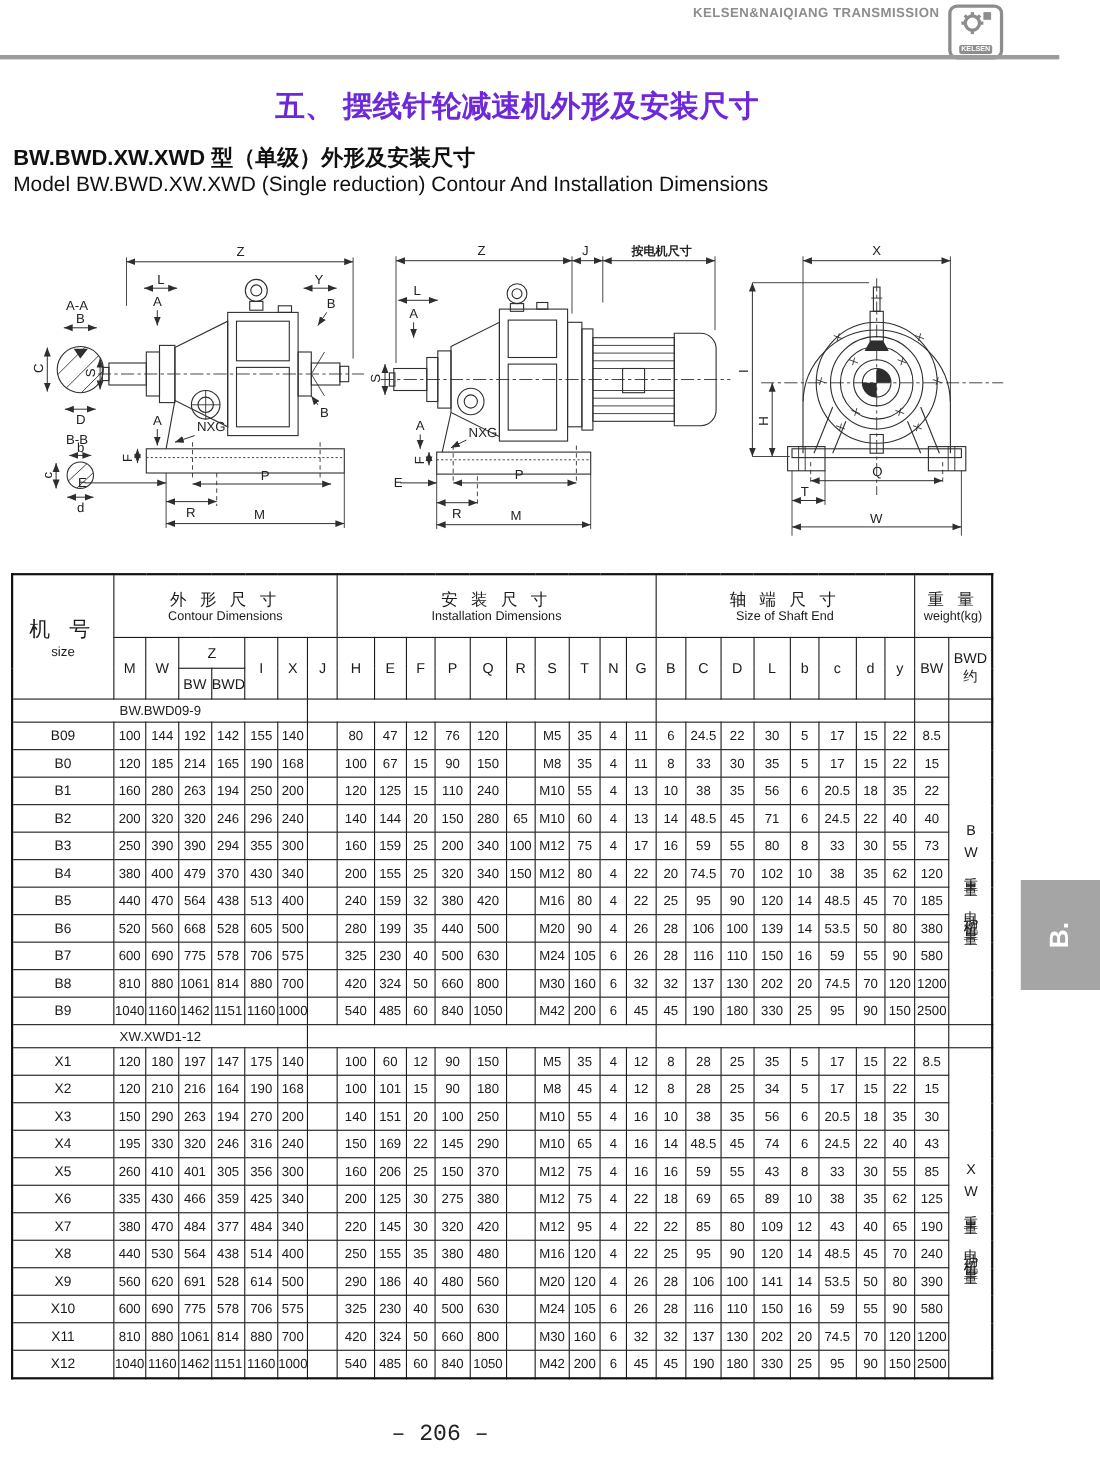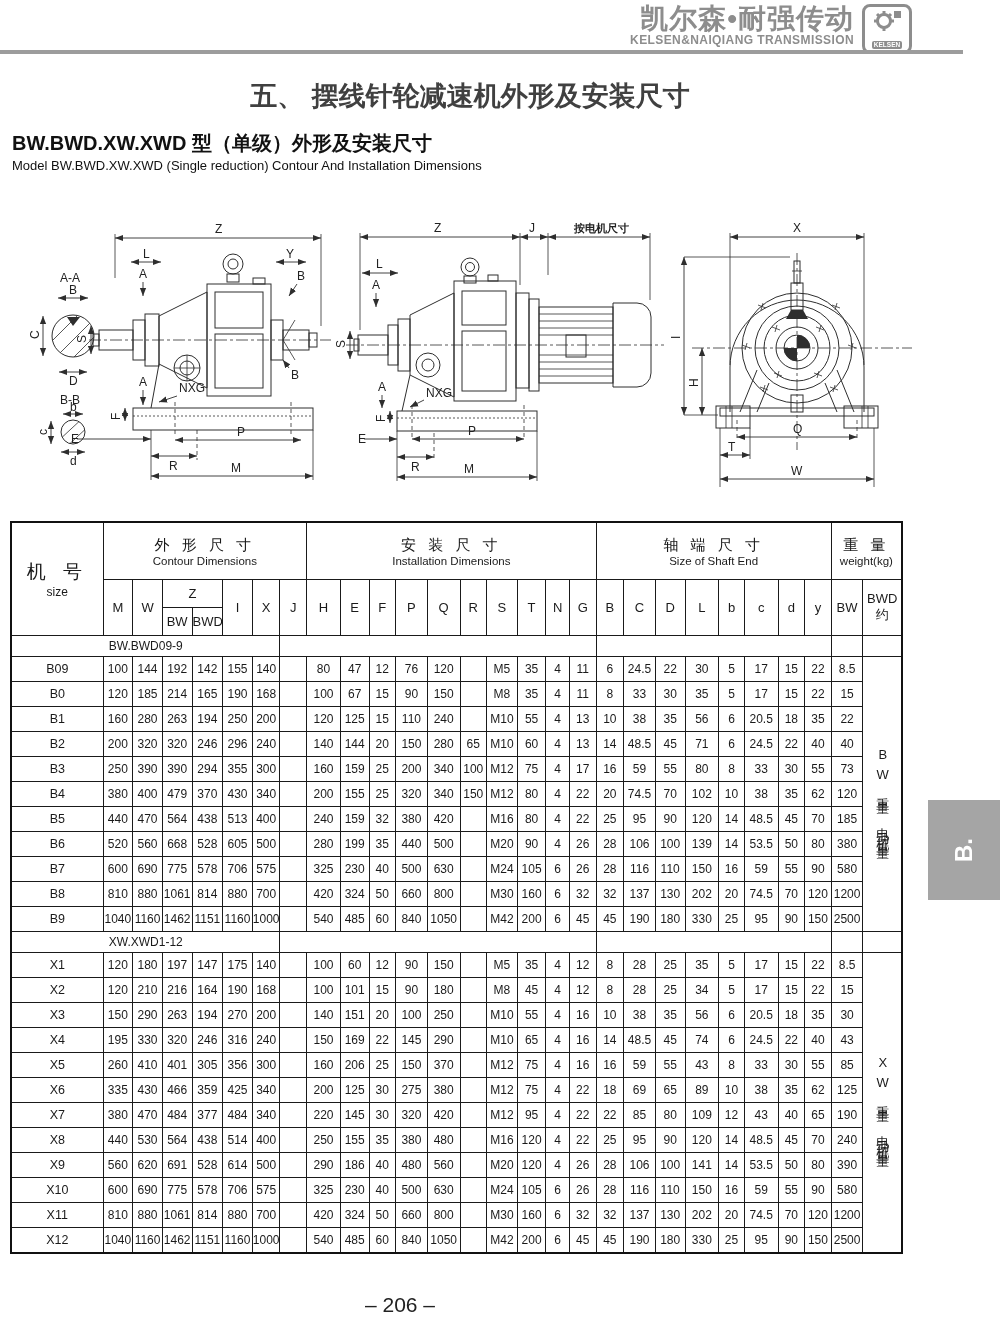--- a/index.html
+++ b/index.html
@@ -8,23 +8,23 @@
   
   .brand{position:absolute;top:4px;right:88px;display:flex;align-items:flex-start;}
   .brand-text{text-align:right;margin-right:8px;}
   .brand-cn{font-size:28px;font-weight:bold;color:#8d8d8d;letter-spacing:1px;line-height:1.05;}
   .brand-en{font-size:12px;font-weight:bold;color:#8d8d8d;letter-spacing:.4px;}
   .logo-badge{width:42px;height:40px;border:3px solid #8d8d8d;border-radius:8px;
       display:flex;flex-direction:column;align-items:center;justify-content:space-between;padding:2px 1px;}
   .logo-kelsen{background:#8d8d8d;color:#fff;font-size:6.5px;font-weight:bold;border-radius:2px;padding:0 2px;line-height:8px;}
   .rule{position:absolute;top:50px;left:0;width:963px;height:4px;background:#9c9c9c;}
   
-  .title{position:absolute;top:78px;left:0;width:940px;text-align:center;font-size:27px;font-weight:bold;color:#404040;}
+  .title{position:absolute;top:78px;left:0;width:940px;text-align:center;font-size:27px;font-weight:bold;color:#6d28d9;}
   .sub-cn{position:absolute;top:130px;left:12px;font-size:20px;font-weight:bold;color:#111;}
-  .sub-en{position:absolute;top:158px;left:12px;font-size:13px;color:#111;}
+  .sub-en{position:absolute;top:158px;left:12px;font-size:19px;color:#111;}
   
   .drawings{position:absolute;top:215px;left:0;width:1000px;height:300px;}
   .dwg{position:absolute;}
   svg{overflow:visible;}
   svg text{font-family:"Liberation Sans","DejaVu Sans",sans-serif;font-size:12px;fill:#222;}
   svg .cn{font-size:11px;font-weight:bold;}
   .ln{stroke:#2e2e2e;stroke-width:1;fill:none;}
   .thin{stroke:#2e2e2e;stroke-width:.8;fill:none;}
   .dim{stroke:#2e2e2e;stroke-width:.9;fill:none;}
   .cl{stroke:#2e2e2e;stroke-width:.8;fill:none;stroke-dasharray:12 3 3 3;}
@@ -45,30 +45,29 @@
   td.num{font-size:12px;height:24px;}
   td.size-cell{font-size:12.5px;height:24px;}
   td.sec-cell{text-align:left;font-size:12px;height:20px;padding-left:3px;}
   td.wnote{writing-mode:vertical-rl;text-orientation:upright;letter-spacing:5px;
       font-size:13px;font-weight:bold;padding:4px 0;}
   
   .side-tab{position:absolute;left:928px;top:800px;width:72px;height:100px;background:#a5a5a5;
       display:flex;align-items:center;justify-content:center;}
   .side-tab span{display:block;transform:rotate(-90deg);color:#fff;font-size:24px;font-weight:bold;}
   .page-number{position:absolute;top:1293px;left:0;width:800px;text-align:center;
-      font-family:Liberation Sans, sans-serif;font-size:21px;color:#222;}
+      font-family:Liberation Mono, monospace;font-size:21px;color:#222;}
 </style>
 </head>
 <body>
 
 <div class="page">
 
   <div class="brand">
     <div class="brand-text">
-      <div class="brand-cn">凯尔森•耐强传动</div>
       <div class="brand-en">KELSEN&amp;NAIQIANG TRANSMISSION</div>
     </div>
     <div class="logo-badge">
       <svg width="32" height="22" viewBox="0 0 32 22">
         <circle cx="13" cy="12" r="6.5" fill="none" stroke="#8d8d8d" stroke-width="3"></circle>
         <g stroke="#8d8d8d" stroke-width="3">
           <line x1="13" y1="2" x2="13" y2="6"></line>
             <line x1="13" y1="18" x2="13" y2="22"></line>
           <line x1="3" y1="12" x2="7" y2="12"></line>
             <line x1="19" y1="12" x2="23" y2="12"></line>

